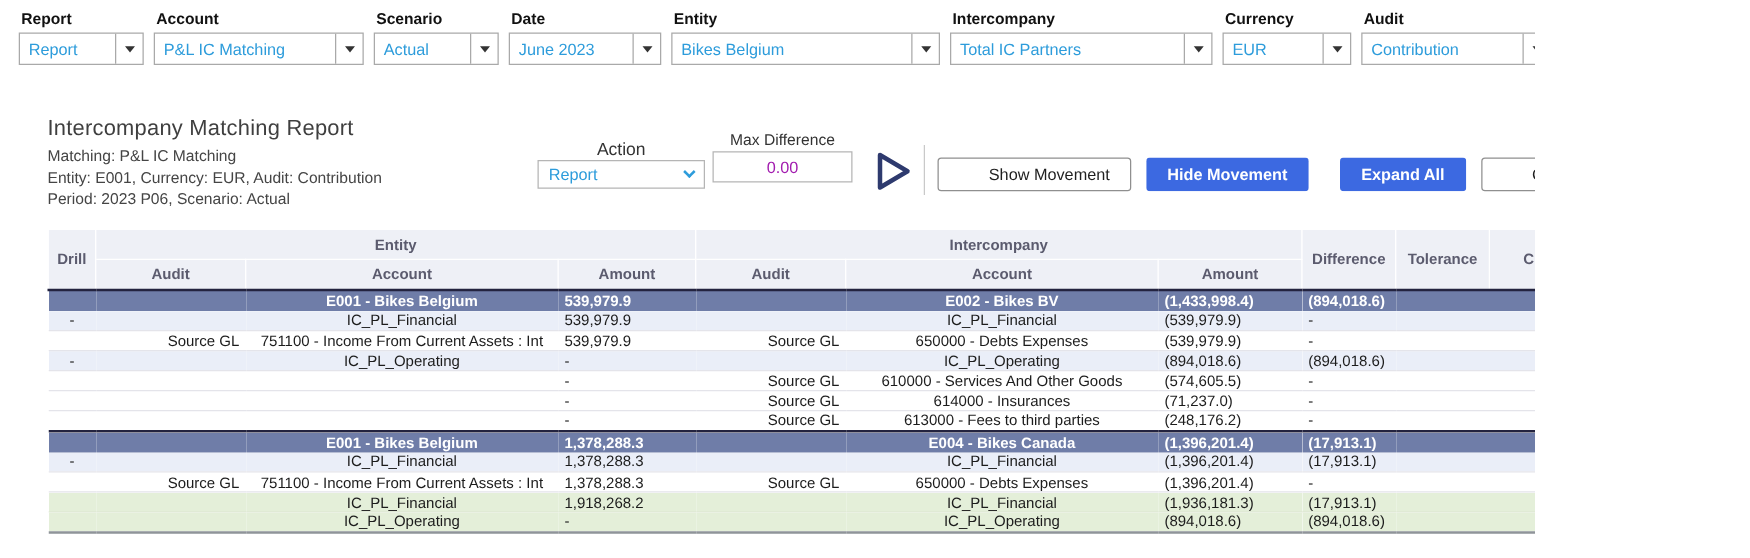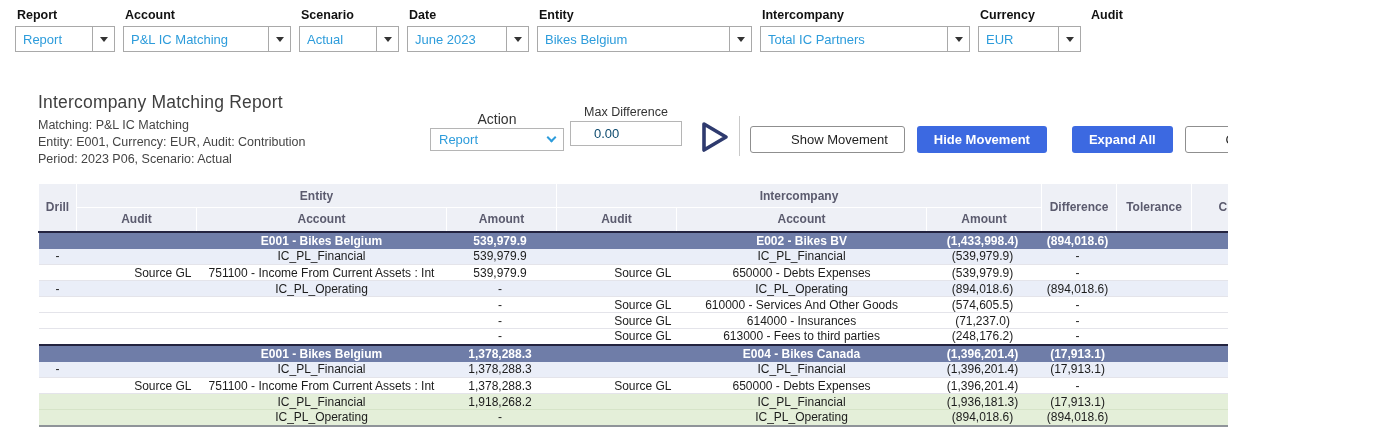--- a/index.html
+++ b/index.html
@@ -21,21 +21,21 @@
   .report-sub { font-size:12.5px; color:#454545; line-height:17px; }
 
   
   .action-label { position:absolute; left:430px; top:111px; width:134px; text-align:center; font-size:14px; color:#333; }
   .action-select { position:absolute; left:430px; top:128px; width:134px; height:23px; border:1px solid #b5b5b5; background:#fff;
                    display:flex; align-items:center; justify-content:space-between; padding:0 8px; cursor:pointer; }
   .action-select .val { font-size:13px; color:#2D9CDB; }
   .chev { width:7px; height:7px; border-left:2px solid #2D9CDB; border-bottom:2px solid #2D9CDB; transform:rotate(-45deg); margin-top:-4px; }
   .maxdiff-label { position:absolute; left:570px; top:105px; width:112px; text-align:center; font-size:12.5px; color:#333; }
   .maxdiff-input { position:absolute; left:570px; top:121px; width:112px; height:25px; border:1px solid #b5b5b5; background:#fff;
-                   font-size:13px; color:#0c4a6e; text-align:left; padding:0 23px; font-family:"Liberation Sans",sans-serif; }
+                   font-size:13px; color:#a21caf; text-align:center; padding:0 23px; font-family:"Liberation Sans",sans-serif; }
   .run-btn { position:absolute; left:698px; top:120px; width:34px; height:34px; background:none; border:none; cursor:pointer; padding:0; }
   .ctrl-divider { position:absolute; left:739px; top:116px; width:1px; height:40px; background:#c9c9c9; }
   .movement-buttons { position:absolute; left:750px; top:126px; display:flex; gap:12px; }
   .btn { height:27px; padding:0 16px; font-size:13px; border-radius:3px; cursor:pointer; font-family:"Liberation Sans",sans-serif; white-space:nowrap; }
   .btn.outline { background:#fff; border:1px solid #8f8f8f; color:#1f1f1f;padding-left:40px; }
   .btn.primary { border:1px solid transparent; color:#fff; font-weight:bold; }
 
   
   .table-wrap { position:absolute; left:38px; top:183px; }
   table { border-collapse:collapse; table-layout:fixed; width:1307px; }
@@ -43,21 +43,21 @@
              border:1px solid #fff; height:24px; }
   tbody td { font-size:12px; color:#1c1c1c; height:16px; padding:0 5px; white-space:nowrap; overflow:hidden; }
   tr.r-detail td, tr.r-level1 td { border-bottom:1px solid #e4e4ea; }
   tr.r-level1 td { background:#eaeef8; }
   tr.r-detail td { background:#fff; }
   tr.r-total td { background:#e4efd9; border-bottom:1px solid #d6e4c8; }
   tr.r-group td { background:#6f7da8; color:#fff; font-weight:bold; border-top:2px solid #23233f; height:17px; }
   tr.last-row td { border-bottom:2px solid #8f9499; }
   td.c-left { text-align:right; padding-left:10px; }
   td.c-center { text-align:center; }
-  td.c-right { text-align:center; padding-right:8px;margin-top:48px; }
+  td.c-right { text-align:left; padding-right:8px;margin-top:48px; }
   .chk { display:inline-block; width:13px; height:13px; border-radius:50%; color:#fff; font-size:9px; line-height:13px;
          text-align:center; vertical-align:middle; font-weight:bold; }
 </style>
 </head>
 <body>
 
 <div class="page">
 
   <div class="filter-bar">
       <div class="filter" style="width: 100px;">
@@ -118,20 +118,26 @@
         <div class="filter-label">Currency</div>
         <div class="filter-select">
           <span class="val">EUR</span>
           <span class="arrow-box">
             <span class="tri-down"></span>
           </span>
         </div>
       </div>
       <div class="filter" style="width: 152px;">
         <div class="filter-label">Audit</div>
+        <div class="filter-select">
+          <span class="val">Contribution</span>
+          <span class="arrow-box">
+            <span class="tri-down"></span>
+          </span>
+        </div>
       </div>
       <div class="filter" style="width: 148px;">
         <div class="filter-label">DataView</div>
         <div class="filter-select">
           <span class="val">All_Values</span>
           <span class="arrow-box">
             <span class="tri-down"></span>
           </span>
         </div>
       </div>

